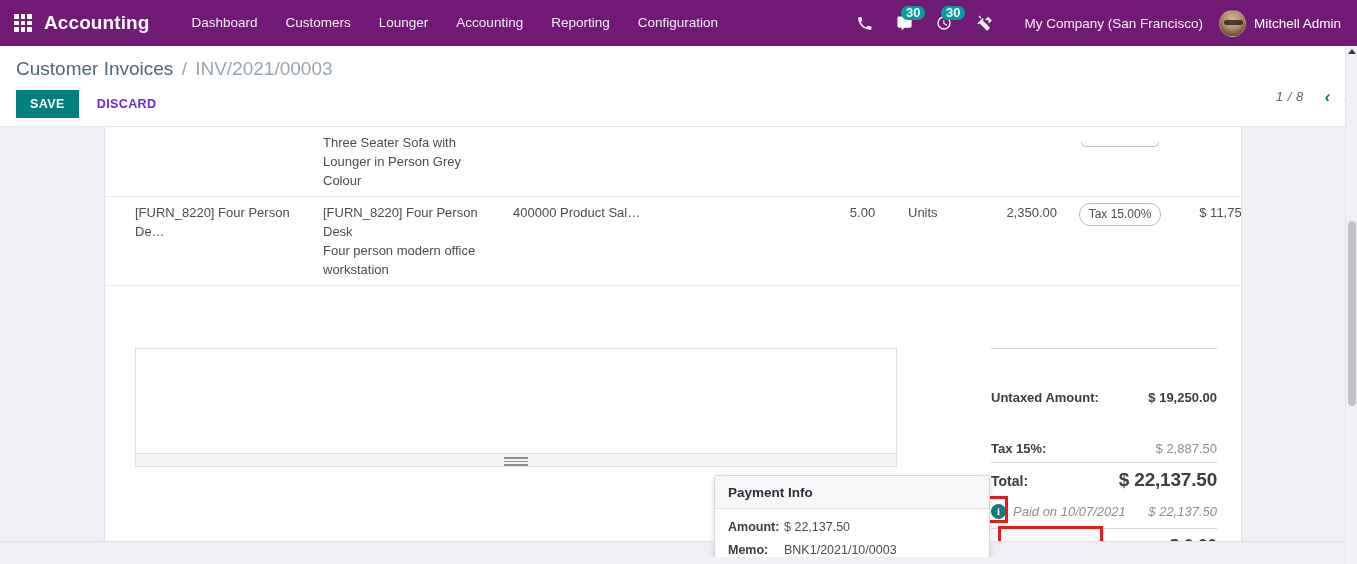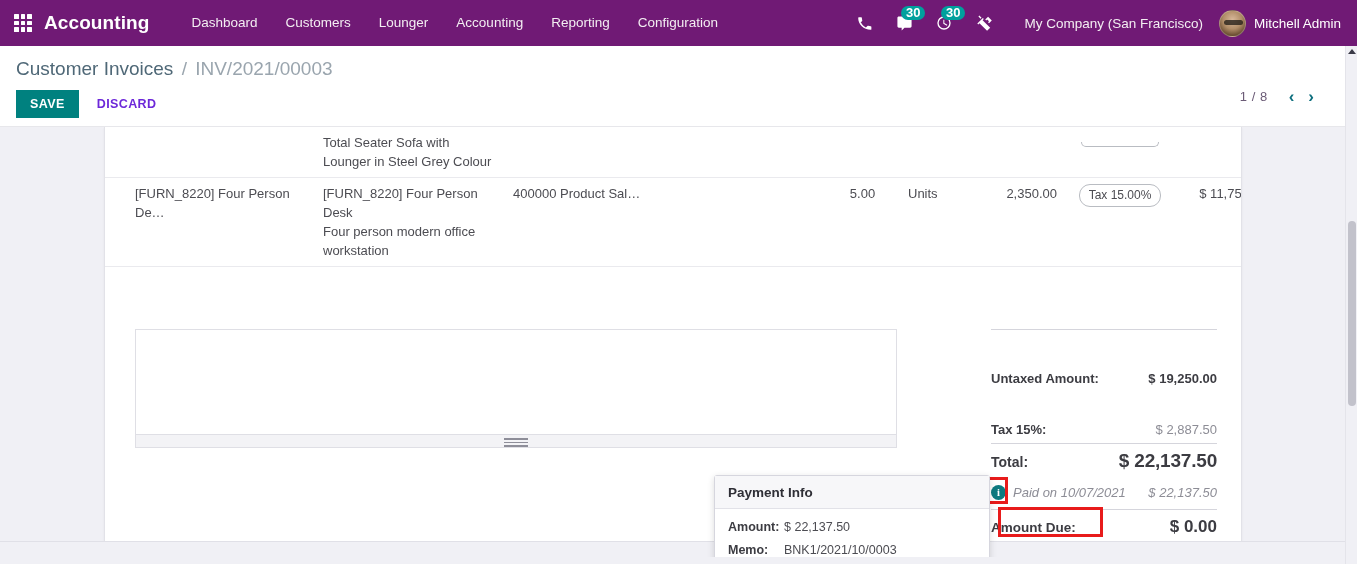--- a/index.html
+++ b/index.html
@@ -85,22 +85,22 @@
     letter-spacing: .4px; padding: 7px 14px; cursor: pointer;
     font-family: inherit;
   }
   .btn-discard {
     background: none; border: none; color: #6d28d9;
     font-size: 12.5px; font-weight: bold; letter-spacing: .4px;
     padding: 7px 12px; margin-left: 6px; cursor: pointer;
     font-family: inherit;
   }
   .pager {
-    position: absolute; right: 36px; top: 42px;
-    display: flex; align-items: center; font-size: 13px; color: #6b5b76;
+    position: absolute; right: 0; top: 42px;
+    display: flex; align-items: center; font-size: 13px; color: #6b5b76; font-style: italic;
   }
   .pager-count { margin-right: 14px; letter-spacing: .5px; }
   .pager-btn {
     color: #0e6f7e; font-size: 17px; padding: 0 7px;
     cursor: pointer; line-height: 1; font-weight: bold;
   }
 
   
   .content-area {
     position: relative; width: 100%; height: 430px;
@@ -330,21 +330,21 @@
   </div>
 </div>
 
 <div class="content-area">
   <div class="sheet">
 
     <table class="lines-table">
       <tbody>
         <tr class="row-clip">
           <td class="col-prod"></td>
-          <td class="col-label">Total Seater Sofa with Lounger in Steel Grey Colour</td>
+          <td class="col-label">Three Seater Sofa with Lounger in Person Grey Colour</td>
           <td class="col-acct"></td>
           <td class="col-blank"></td>
           <td class="col-qty"></td>
           <td class="col-uom"></td>
           <td class="col-price"></td>
           <td class="col-tax">
             <span class="tax-badge-clip"></span>
           </td>
           <td class="col-sub"></td>
         </tr>

